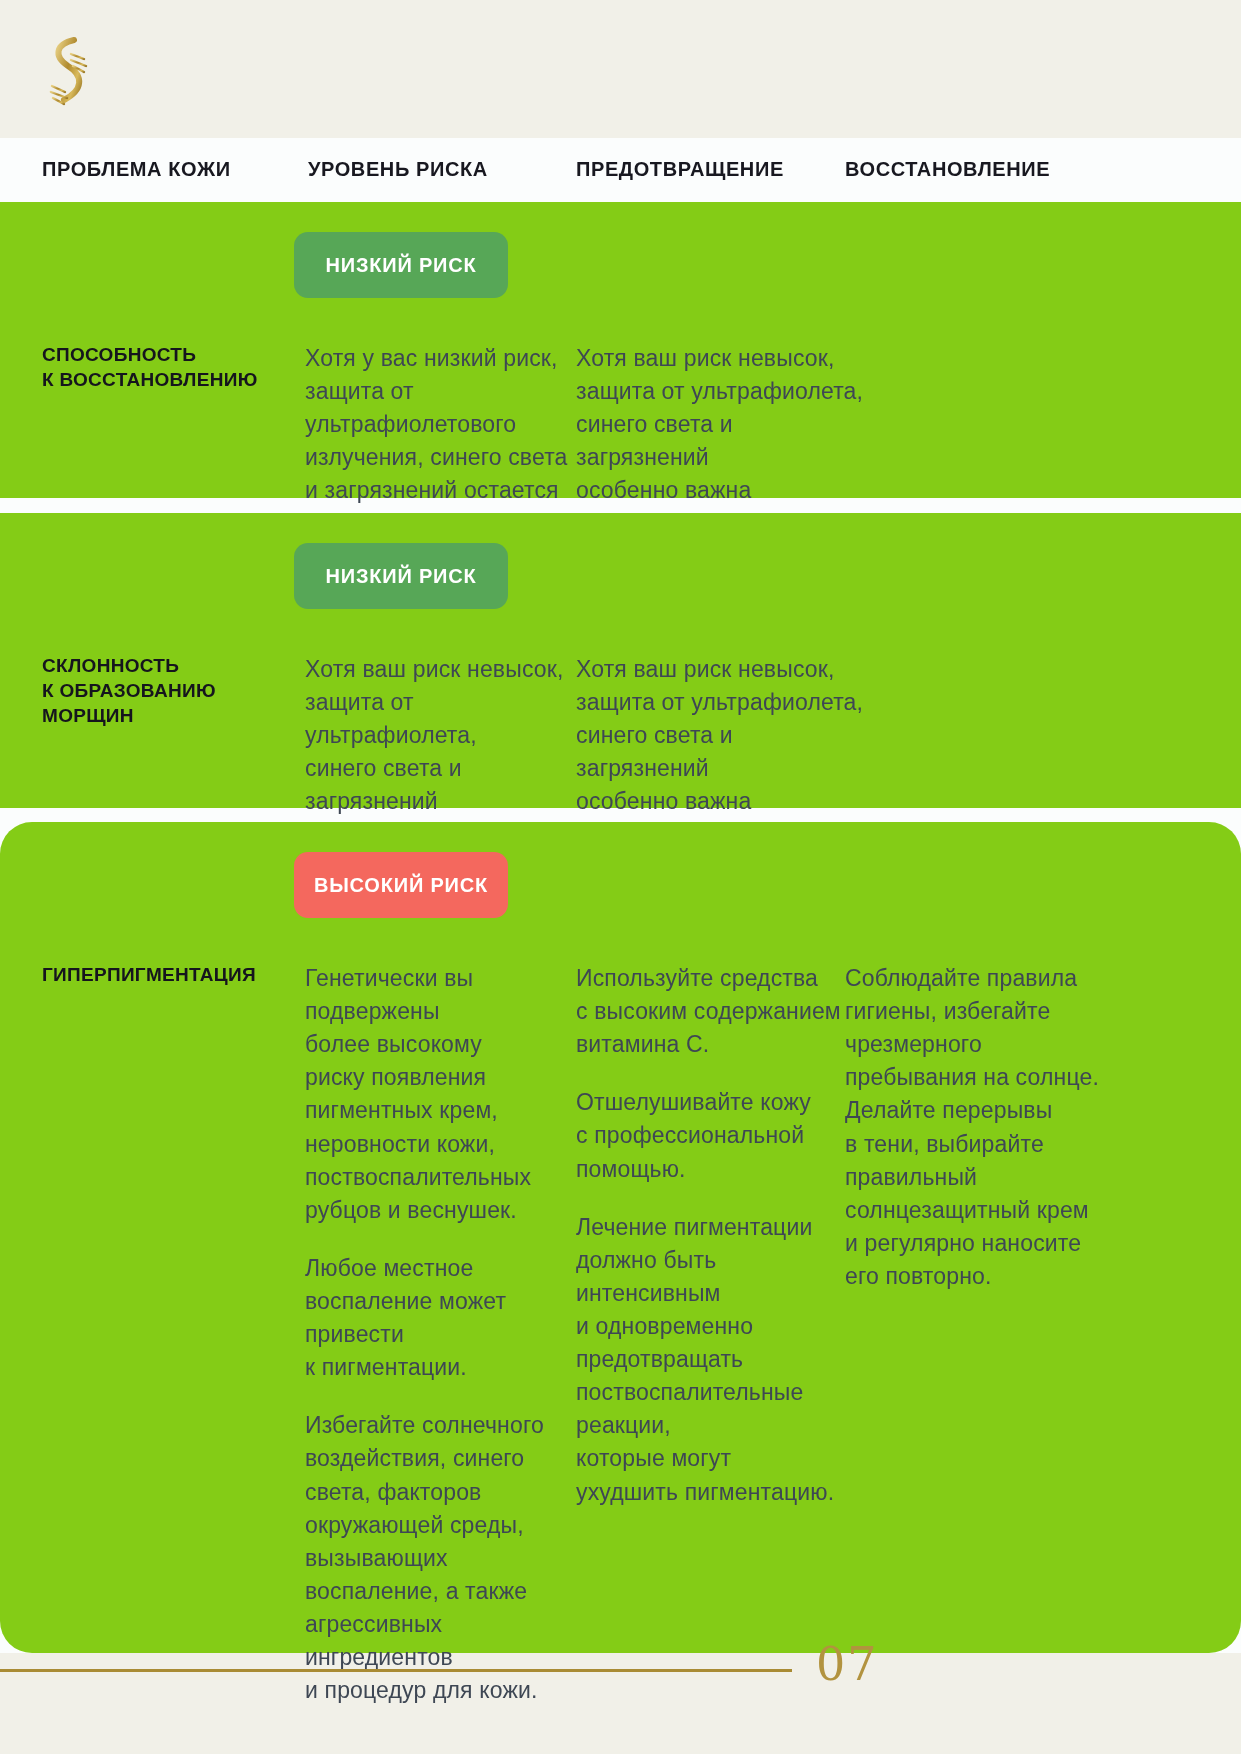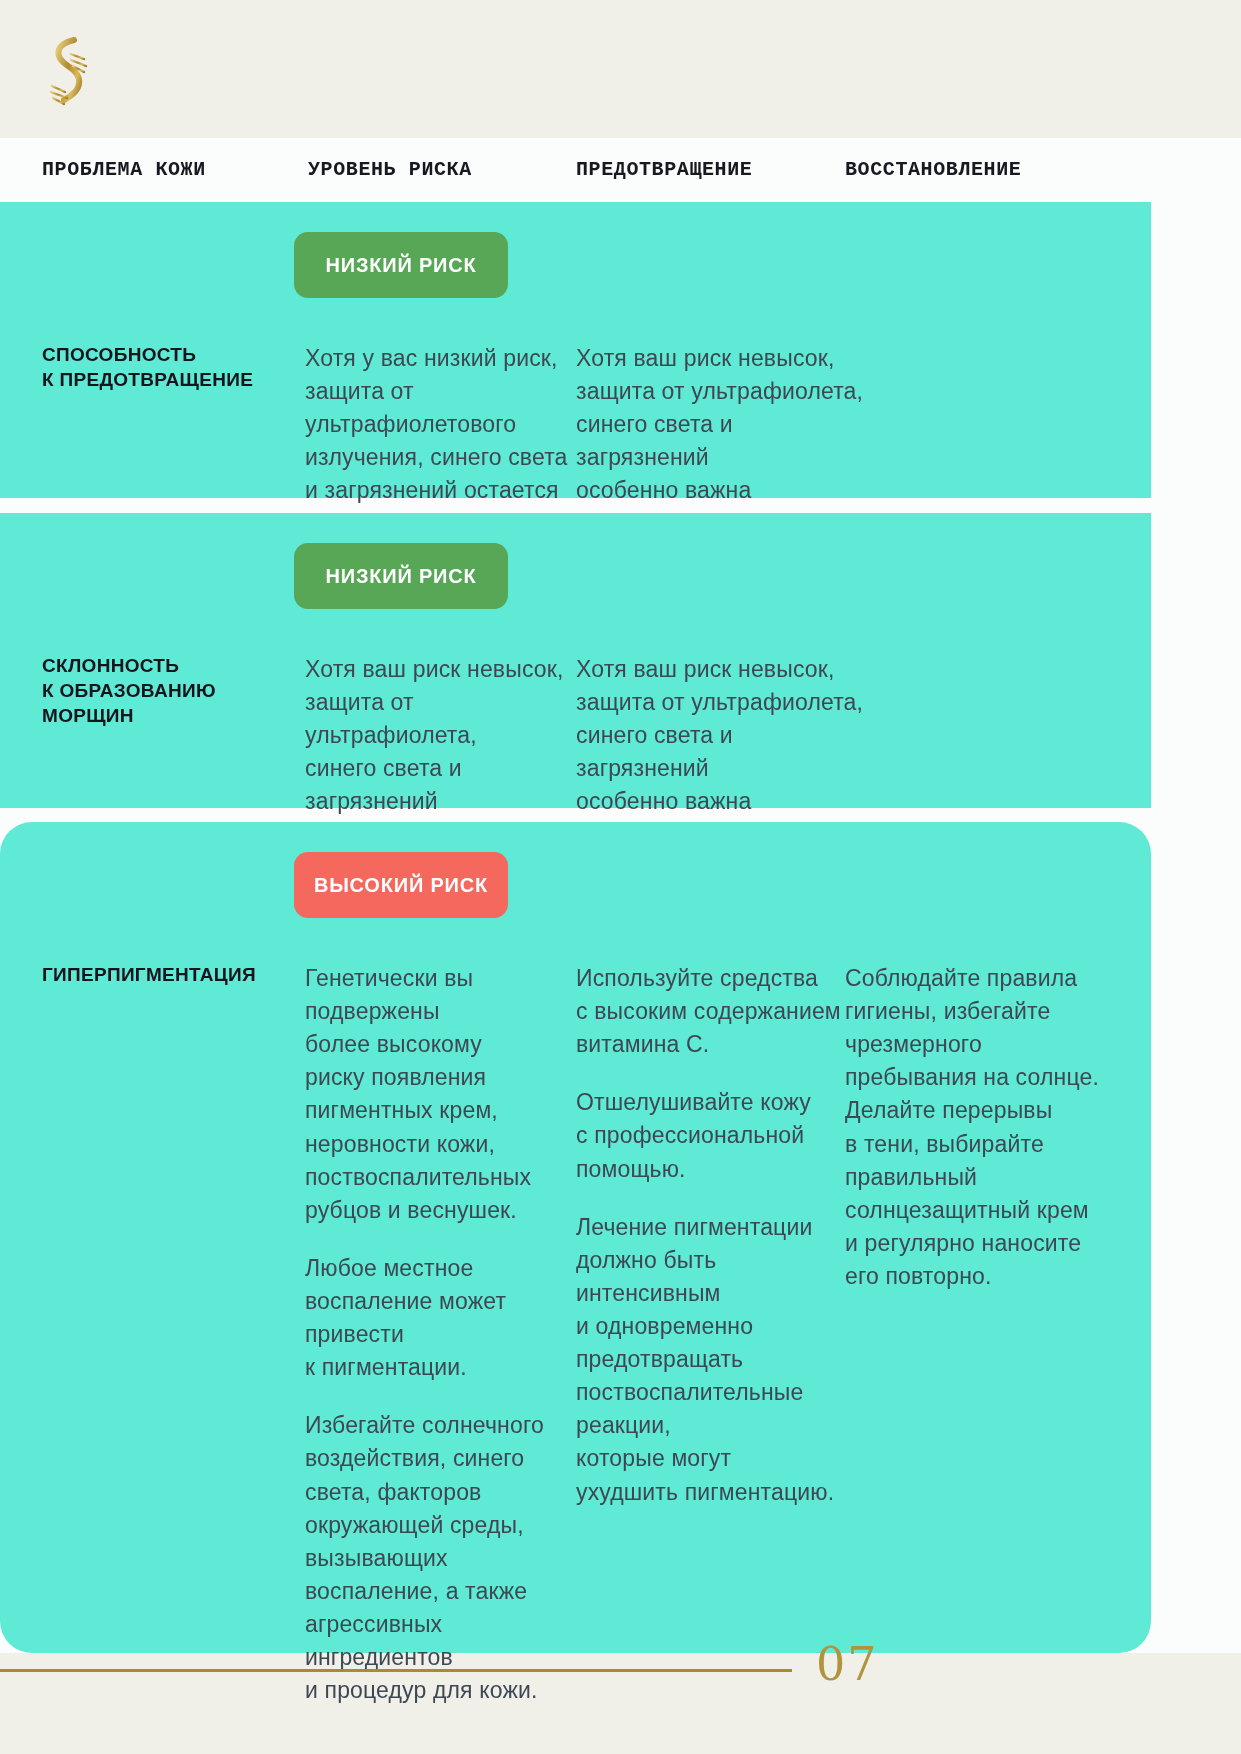--- a/index.html
+++ b/index.html
@@ -11,34 +11,33 @@
     overflow:hidden;
   }
   .white-band{
     position:absolute;left:0;top:138px;width:1241px;height:1515px;
     background:#fbfdfd;
   }
   .logo{position:absolute;left:40px;top:34px;width:56px;height:80px;}
   .header-bar{
     position:absolute;left:0;top:138px;width:1083px;height:62px;
     background:#fbfdfd;
-    font-family:Liberation Mono, monospace;
   }
   .header-cell{
     position:absolute;top:0;height:62px;display:flex;align-items:center;
     font-size:20px;font-weight:800;color:#181820;letter-spacing:0.6px;
     white-space:nowrap;
   }
   .hc0{left:42px;}
   .hc1{left:308px;}
   .hc2{left:576px;}
   .hc3{left:845px;text-align:right;}
   .section{
-    position:absolute;left:0;width:1151px;
-    background:#5eead4;
+    position:absolute;left:0;width:1241px;
+    background:#84cc16;
   }
   .sec0{top:202px;height:296px;}
   .sec1{top:513px;height:295px;}
   .sec2{top:822px;height:831px;border-radius:32px;}
   .badge{
     position:absolute;left:294px;top:30px;width:214px;height:66px;
     border-radius:14px;
     display:flex;align-items:center;justify-content:center;
     color:#ffffff;font-size:20px;font-weight:700;letter-spacing:0.8px;
     white-space:nowrap;
@@ -102,21 +101,21 @@
   <div class="header-bar">
     <div class="header-cell hc0">ПРОБЛЕМА КОЖИ</div>
     <div class="header-cell hc1">УРОВЕНЬ РИСКА</div>
     <div class="header-cell hc2">ПРЕДОТВРАЩЕНИЕ</div>
     <div class="header-cell hc3">ВОССТАНОВЛЕНИЕ</div>
   </div>
 
   <div class="section sec0">
     <div class="badge low">НИЗКИЙ РИСК</div>
     <div class="row-title">СПОСОБНОСТЬ
-К ПРЕДОТВРАЩЕНИЕ</div>
+К ВОССТАНОВЛЕНИЮ</div>
     <div class="col col-risk">
       <p class="para">Хотя у вас низкий риск,
 защита от ультрафиолетового
 излучения, синего света
 и загрязнений остается
 крайне полезной.</p>
     </div>
     <div class="col col-prevention">
       <p class="para">Хотя ваш риск невысок,
 защита от ультрафиолета,

